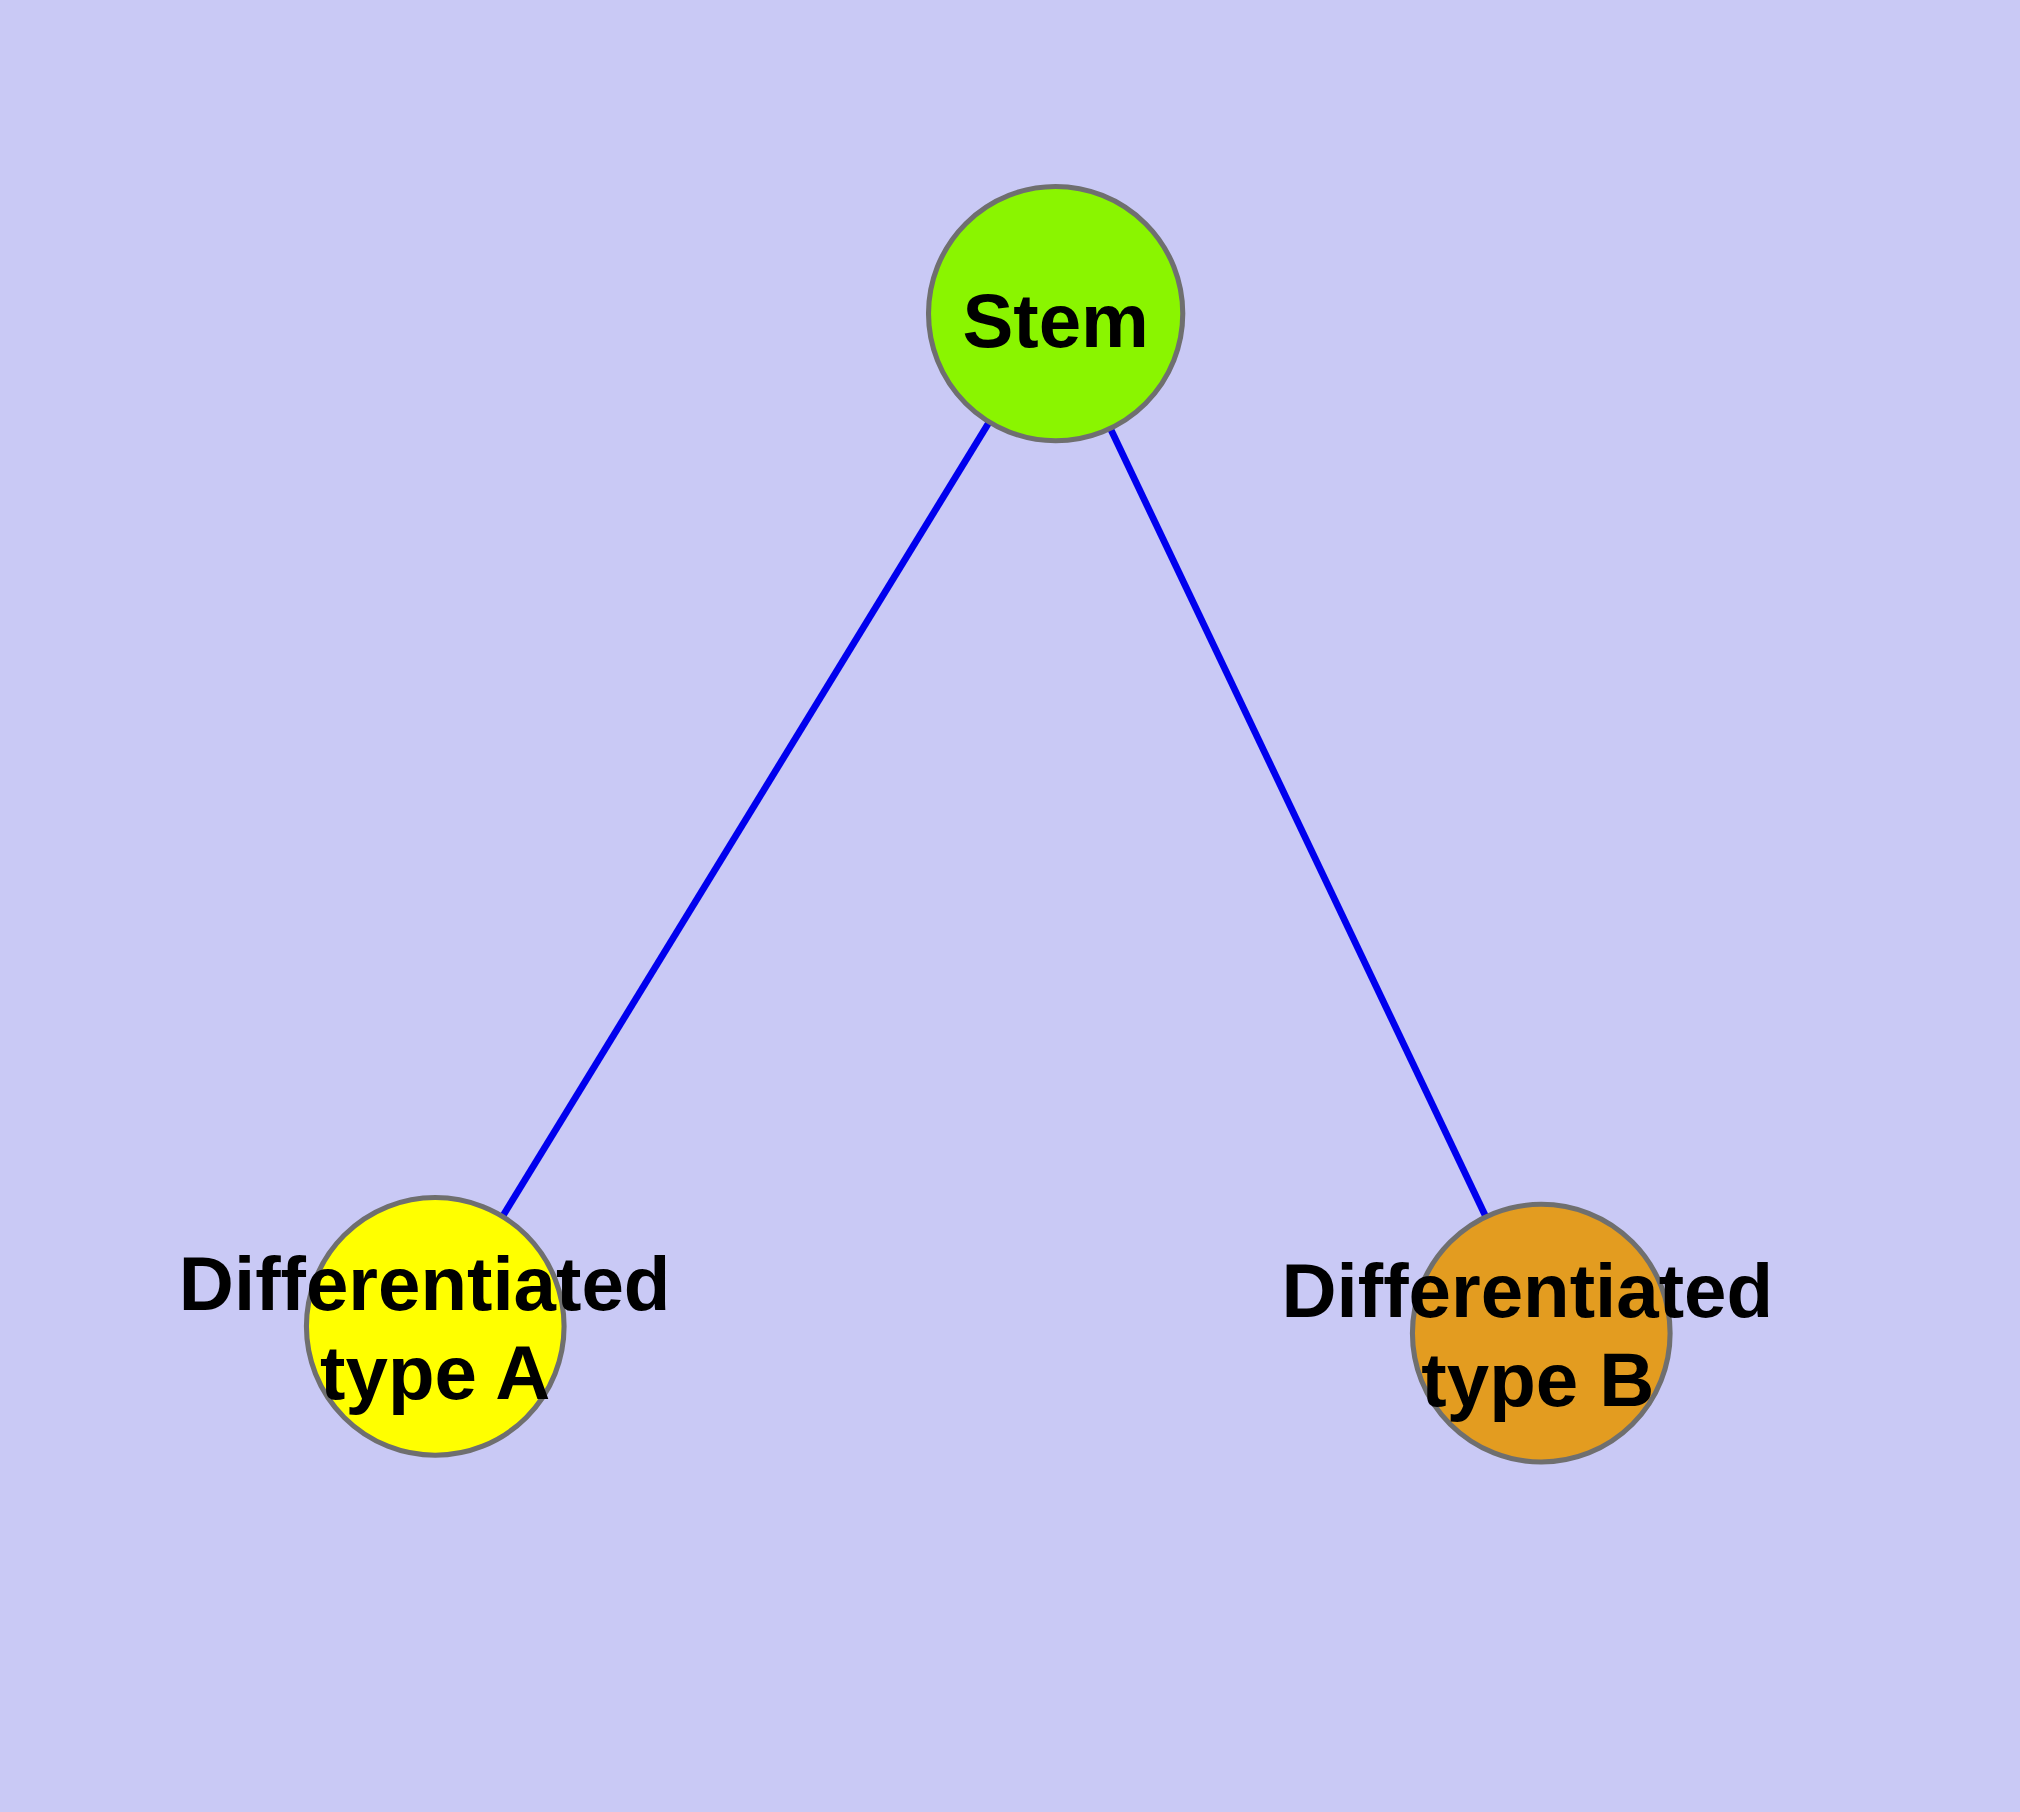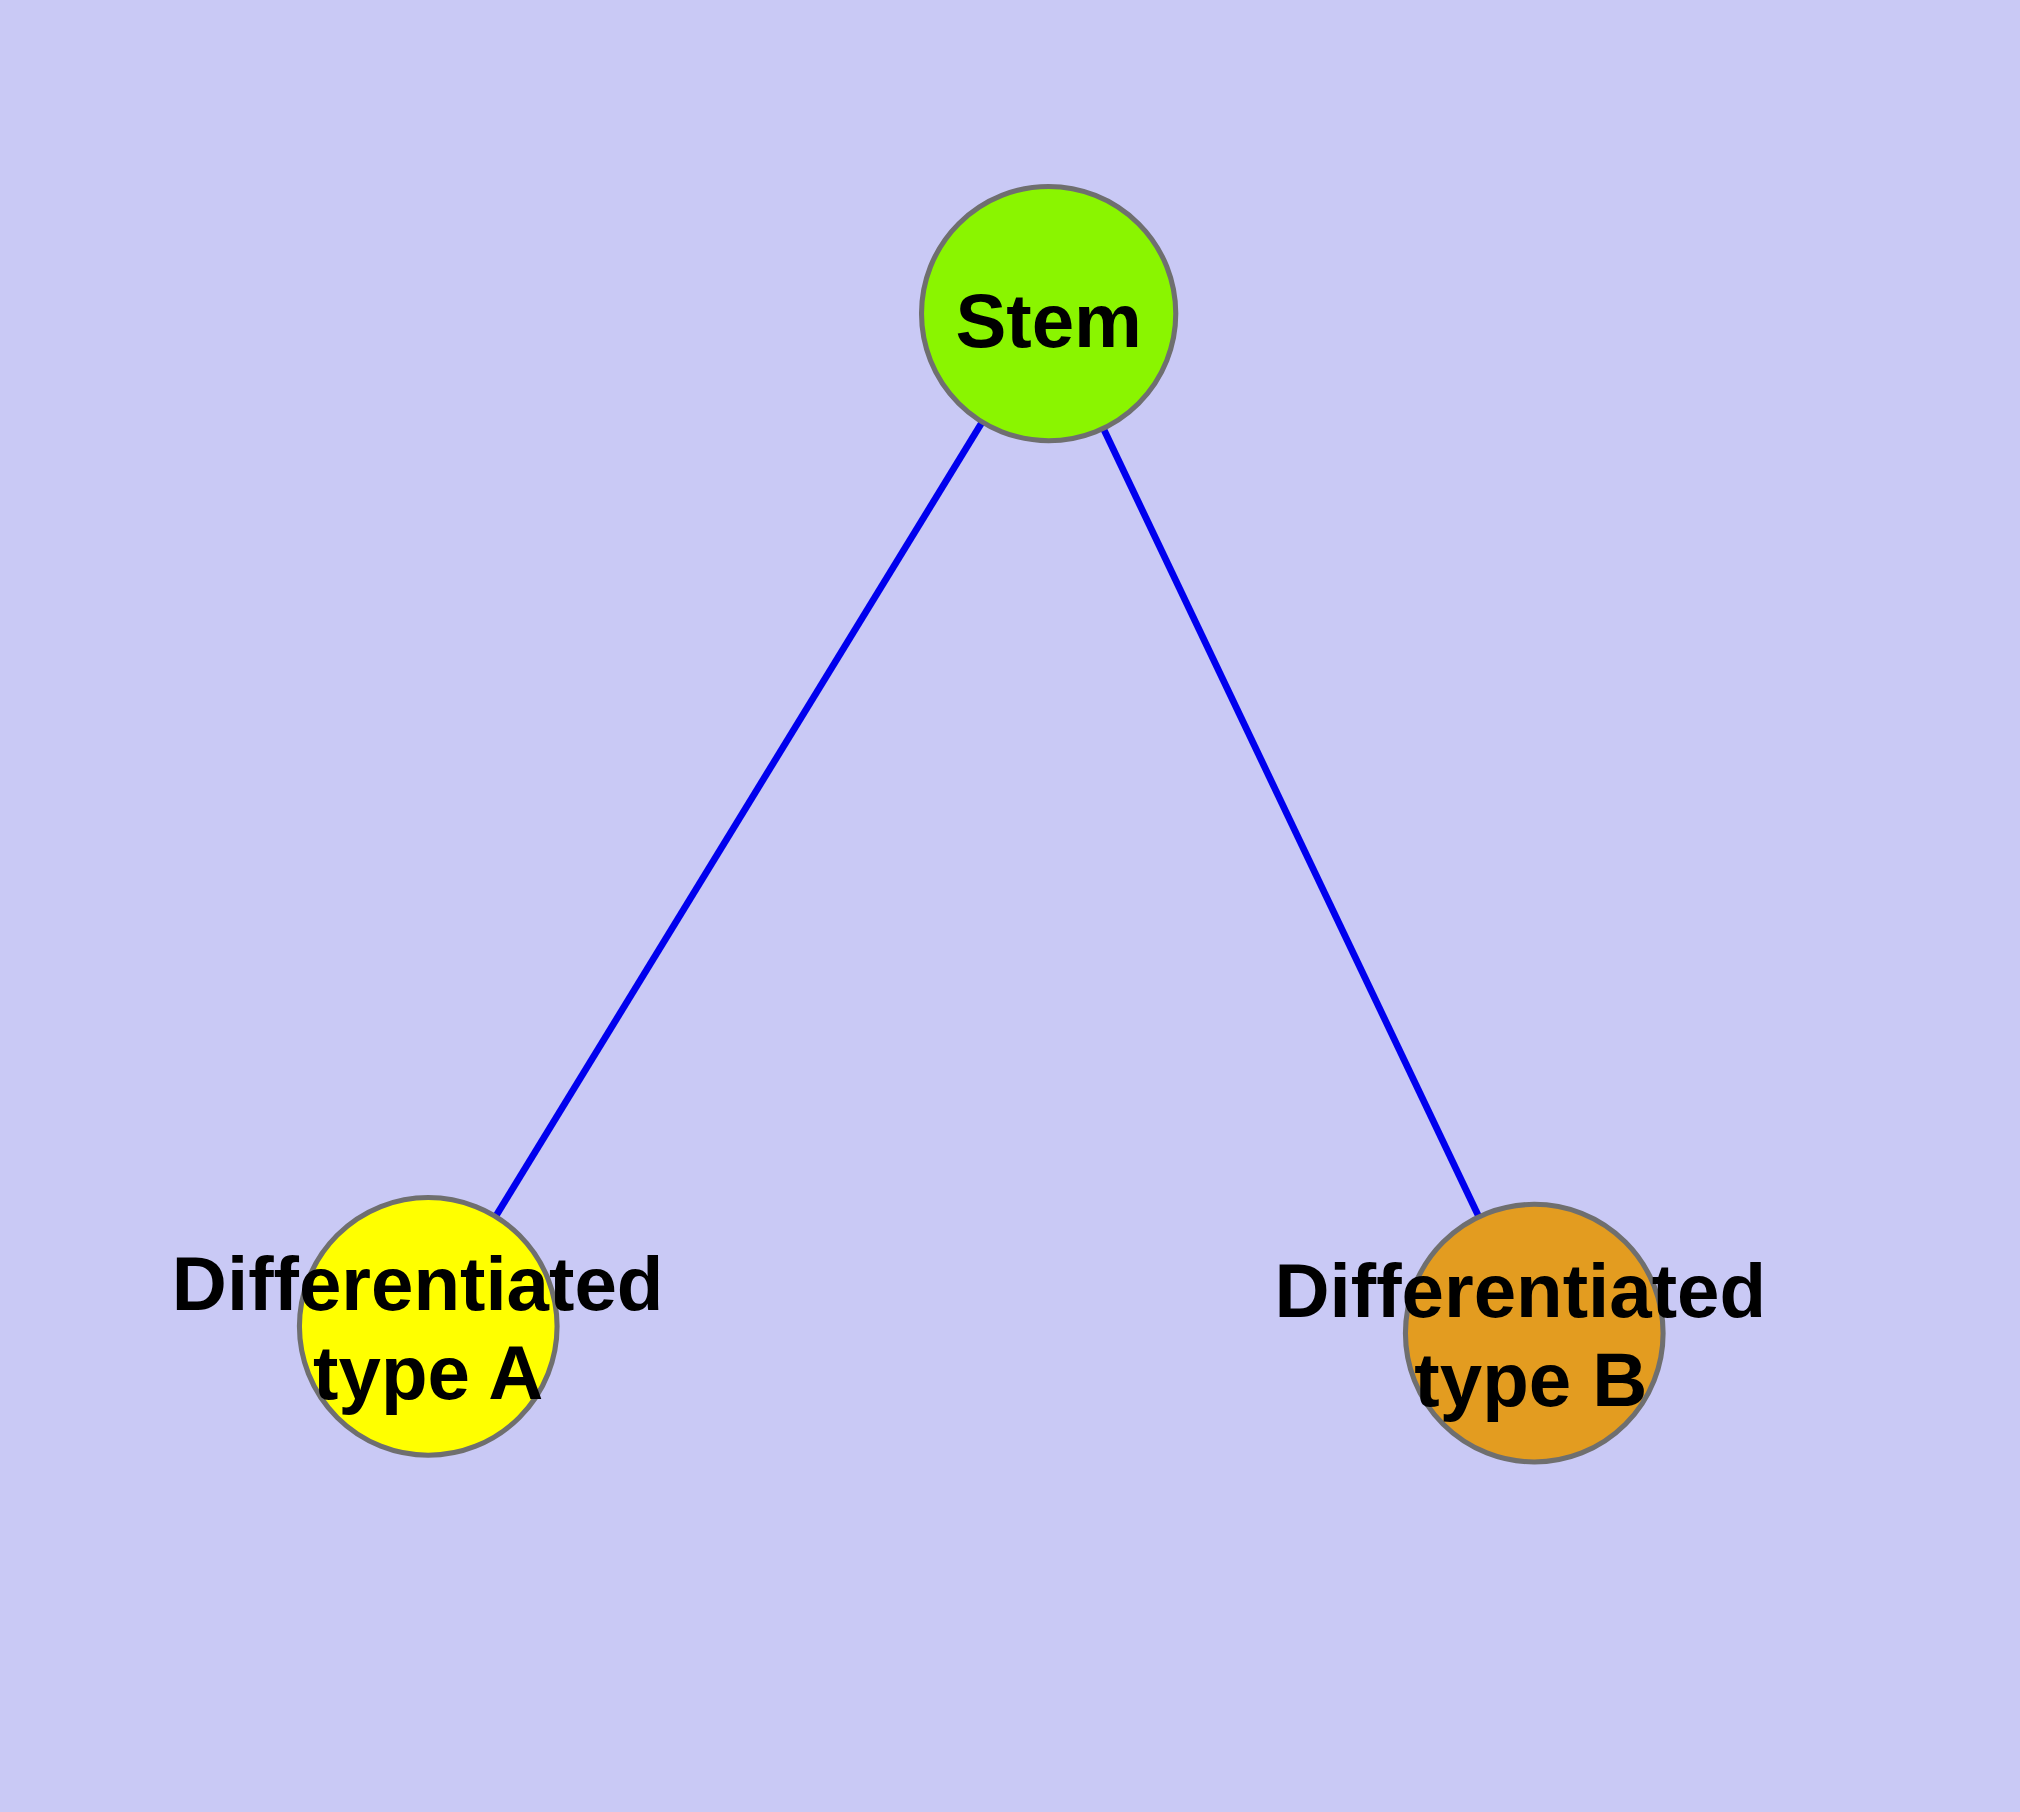--- a/index.html
+++ b/index.html
@@ -7,20 +7,21 @@
     padding: 0;
     width: 2021px;
     height: 1812px;
     background: #c9c9f5;
     overflow: hidden;
   }
   #stage {
     width: 1701px;
     height: 1812px;
     position: relative;
+    margin-left: 7px;
   }
   svg { display: block; }
   .edge {
     stroke-width: 8px;
     fill: none;
   }
   .node-circle {
     stroke: #6f6f6f;
     stroke-width: 6px;
   }

